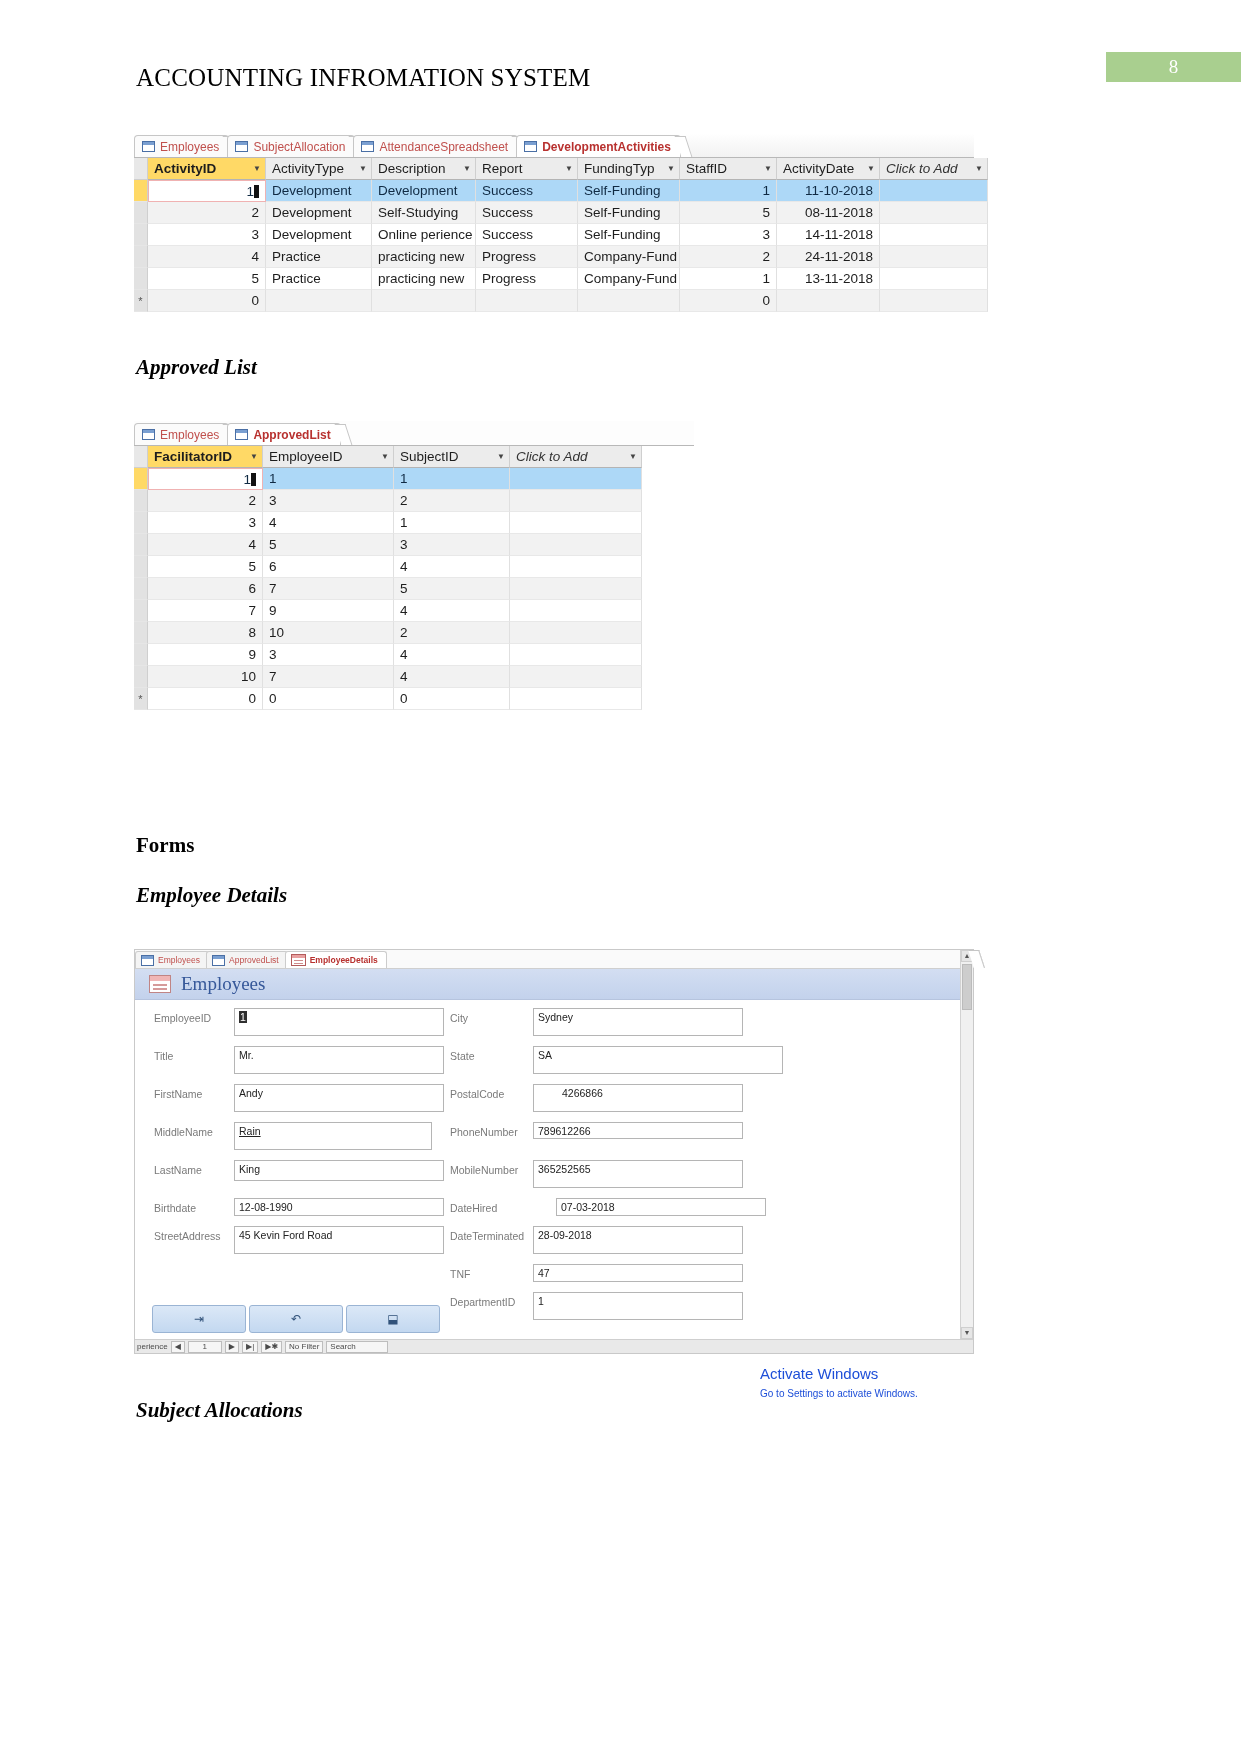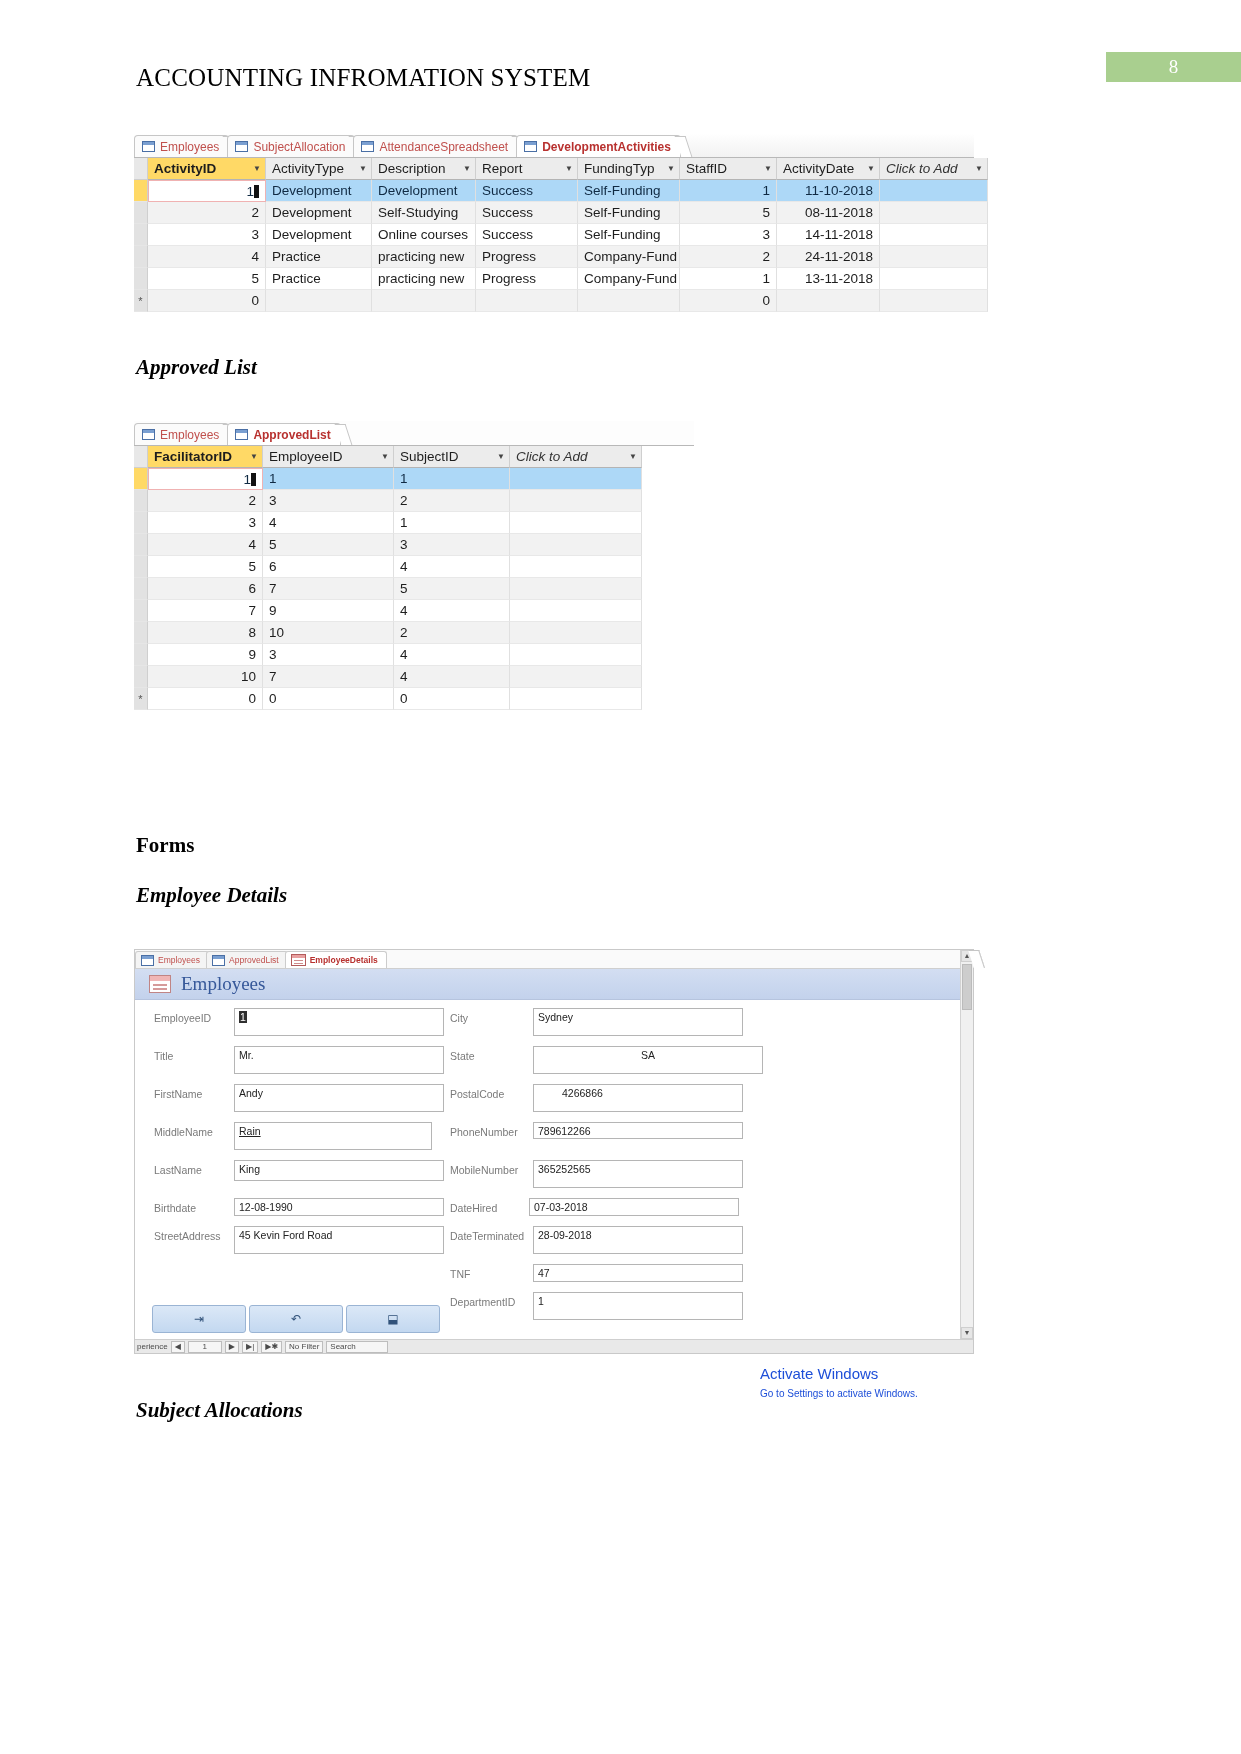--- a/index.html
+++ b/index.html
@@ -404,21 +404,21 @@
         </div>
         <div class="ds-row white">
           <div class="ds-rowsel"></div>
           <div class="ds-c num" style="width: 118px; flex: 0 0 118px;">
             <span>3</span>
           </div>
           <div class="ds-c" style="width: 106px; flex: 0 0 106px;">
             <span>Development</span>
           </div>
           <div class="ds-c" style="width: 104px; flex: 0 0 104px;">
-            <span>Online courses</span>
+            <span>Online perience</span>
           </div>
           <div class="ds-c" style="width: 102px; flex: 0 0 102px;">
             <span>Success</span>
           </div>
           <div class="ds-c" style="width: 102px; flex: 0 0 102px;">
             <span>Self-Funding</span>
           </div>
           <div class="ds-c num" style="width: 97px; flex: 0 0 97px;">
             <span>3</span>
           </div>
@@ -778,37 +778,37 @@
       </div>
       <div class="flabel" style="left: 19px; top: 230px;">StreetAddress</div>
       <div class="fbox" style="left: 99px; top: 226px; width: 210px; height: 28px;">
         <span>45 Kevin Ford Road</span>
       </div>
       <div class="flabel" style="left: 315px; top: 12px;">City</div>
       <div class="fbox" style="left: 398px; top: 8px; width: 210px; height: 28px;">
         <span>Sydney</span>
       </div>
       <div class="flabel" style="left: 315px; top: 50px;">State</div>
-      <div class="fbox" style="left: 398px; top: 46px; width: 230px; height: 28px; justify-content: center;">
+      <div class="fbox" style="left: 398px; top: 46px; width: 250px; height: 28px;">
         <span>SA</span>
       </div>
       <div class="flabel" style="left: 315px; top: 88px;">PostalCode</div>
       <div class="fbox" style="left: 398px; top: 84px; width: 210px; height: 28px; padding-left: 28px;">
         <span>4266866</span>
       </div>
       <div class="flabel" style="left: 315px; top: 126px;">PhoneNumber</div>
       <div class="fbox" style="left: 398px; top: 122px; width: 210px; height: 17px;">
         <span>789612266</span>
       </div>
       <div class="flabel" style="left: 315px; top: 164px;">MobileNumber</div>
       <div class="fbox" style="left: 398px; top: 160px; width: 210px; height: 28px;">
         <span>365252565</span>
       </div>
       <div class="flabel" style="left: 315px; top: 202px;">DateHired</div>
-      <div class="fbox" style="left: 394px; top: 198px; width: 210px; height: 18px;">
+      <div class="fbox" style="left: 421px; top: 198px; width: 210px; height: 18px;">
         <span>07-03-2018</span>
       </div>
       <div class="flabel" style="left: 315px; top: 230px;">DateTerminated</div>
       <div class="fbox" style="left: 398px; top: 226px; width: 210px; height: 28px;">
         <span>28-09-2018</span>
       </div>
       <div class="flabel" style="left: 315px; top: 268px;">TNF</div>
       <div class="fbox" style="left: 398px; top: 264px; width: 210px; height: 18px;">
         <span>47</span>
       </div>

